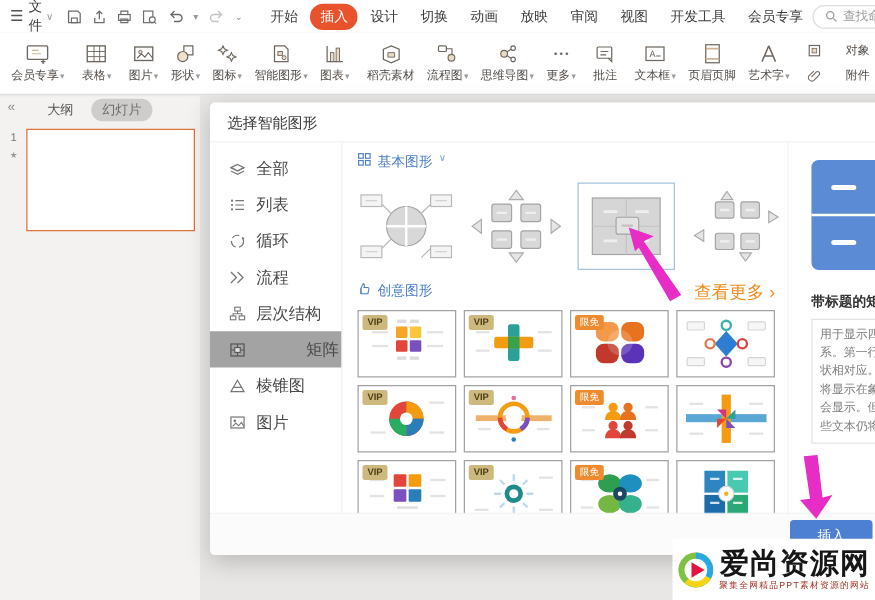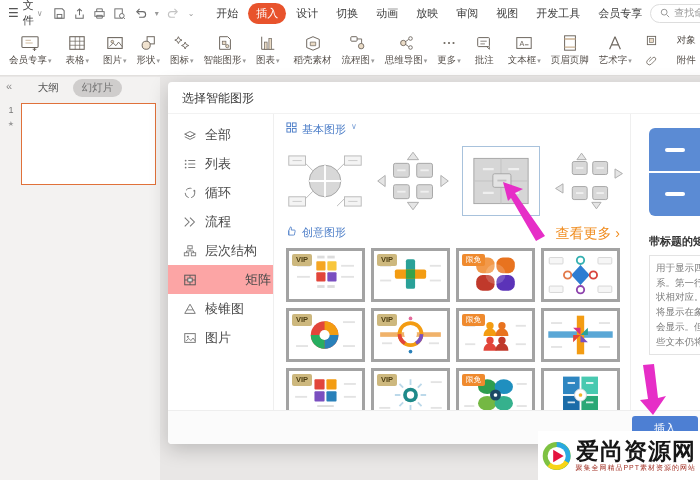--- a/index.html
+++ b/index.html
@@ -38,31 +38,31 @@
   .lp-star { font-size:7px; color:#9a9a9a; }
   .lp-thumb { flex:1; height:82px; background:#fff; border:1px solid #e0713a; }
 
   
   .dialog { position:absolute; left:168px; top:82px; width:584px; height:362px; background:#fff; border-radius:4px; box-shadow:0 5px 20px rgba(0,0,0,.2); }
   .dlg-title { padding:8px 14px 6px; font-size:12px; color:#3a3a3a; border-bottom:1px solid #f2f2f2; }
   .dlg-body { display:flex; height:297px; }
   .dlg-cats { width:106px; border-right:1px solid #efefef; padding-top:6px; }
   .cat { display:flex; align-items:center; gap:8px; height:29px; padding-left:15px; font-size:13px; color:#4a4a4a; cursor:default; }
   .cat svg { display:block; flex:none; }
-  .cat.selected { background:#fca5a5;gap:48px; }
+  .cat.selected { background:#a3a3a3;gap:48px; }
   .dlg-main { width:356px; padding:8px 10px 0 12px; }
   .sec-head { display:flex; align-items:flex-start; gap:5px; font-size:11px; color:#4a7cc7; }
   .sec-head .chev2 { font-size:8px; color:#7ba0d6; }
   .morelink { margin-left:auto; color:#f08c1e; font-size:14px; }
   .morelink::after { content:" ›"; }
   .basic-row { display:flex; align-items:center; gap:10px; height:84px; margin:2px 0 2px; }
   .bshape { width:82px; height:70px; display:flex; align-items:center; justify-content:center; }
   .bshape.selected { border:1px solid #a8c2dc; }
   .cards { display:grid; grid-template-columns:repeat(4,1fr); gap:6px; margin-top:5px; }
-  .card { position:relative; height:54px; background:#fff; border:3px solid #a3a3a3; display:flex; align-items:center; justify-content:center; overflow:hidden; }
+  .card { position:relative; height:54px; background:#fff; border:1px solid #a3a3a3; display:flex; align-items:center; justify-content:center; overflow:hidden; }
   .badge { position:absolute; left:3px; top:3px; font-size:7.5px; line-height:1; padding:2px 4px; border-radius:2px; background:#cdb87e; color:#4d3e14; font-weight:bold; }
   .badge.free { background:#ef8a2e; color:#fff; font-weight:normal; }
   .badge:empty { display:none; }
   .dlg-right { flex:1; border-left:1px solid #efefef; padding:14px 0 0 18px; overflow:hidden; }
   .preview svg { display:block; }
   .detail-title { font-size:11px; font-weight:bold; color:#333; margin:14px 0 6px; white-space:nowrap; }
   .detail-desc { width:150px; border:1px solid #e3e3e3; padding:5px 6px; font-size:9.5px; line-height:1.55; color:#7d7d7d; white-space:pre-line; }
   .dlg-footer { position:absolute; left:0; right:0; bottom:0; height:34px; background:#fbfbfb; border-top:1px solid #eee; border-radius:0 0 4px 4px; }
   .insert-btn { position:absolute; left:464px; top:5px; width:66px; height:24px; background:#4d7fd3; color:#fff; font-size:11px; border:none; border-radius:3px; }
 

